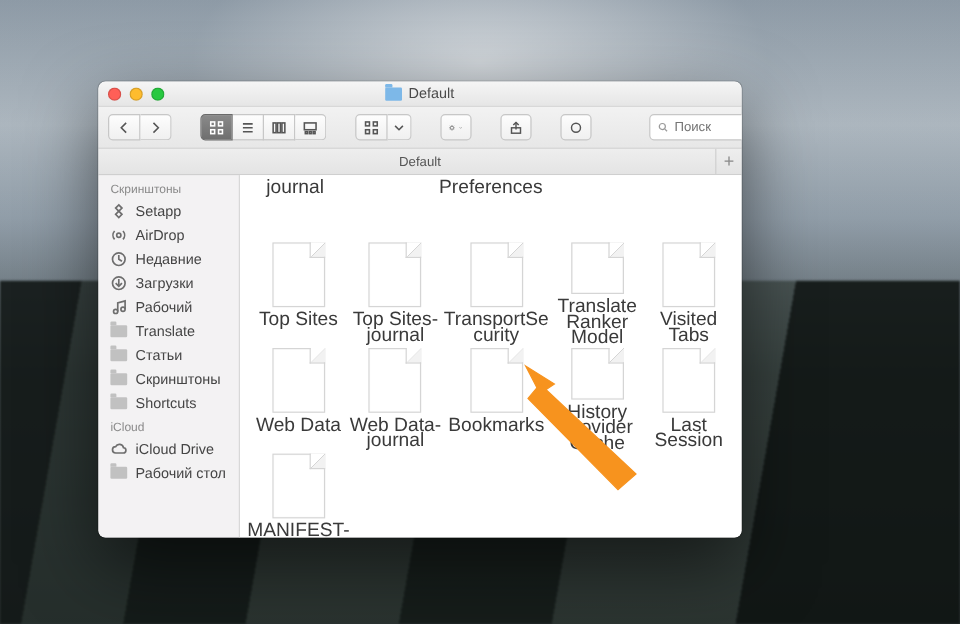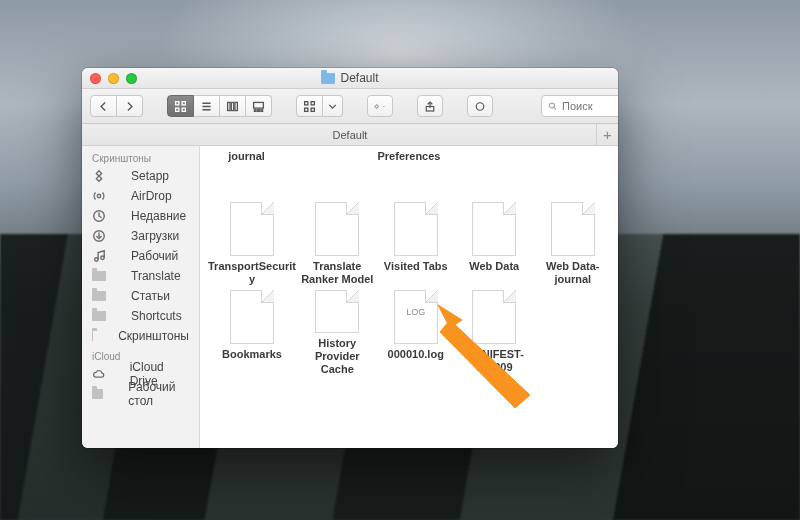--- a/index.html
+++ b/index.html
@@ -96,39 +96,39 @@
     border-left:1px solid #cfcfcf; color:#8a8a8a; font-size:15px;
   }
 
   
   .body { flex:1; display:flex; min-height:0;}
   .sidebar{
     width:118px; background:#f3f2f3; border-right:1px solid #d8d8d8;
     overflow:hidden; padding-top:2px;
   }
   .side-head{font-size:10px;color:#8a8a8a;padding:5px 10px 2px;}
-  .side-item{display:flex;align-items:center;gap:25px;padding:2px 10px;font-size:12px;color:#454545;height:20px;}
+  .side-item{display:flex;align-items:center;gap:7px;padding:2px 10px;font-size:12px;color:#454545;height:20px;}
   .side-item svg{width:14px;height:14px;stroke:#6e6e6e;fill:none;stroke-width:1.6;}
   .side-item .folder-ico{width:14px;height:10px;background:#9a9a9a;border-radius:1px;position:relative;opacity:.55;}
   .side-item .folder-ico::before{content:"";position:absolute;top:-3px;left:0;width:5px;height:3px;background:#9a9a9a;border-radius:1px 1px 0 0;}
 
   .content{flex:1;overflow:hidden;background:#fff;position:relative;}
   .grid{display:grid;grid-template-columns:repeat(5,1fr);padding:4px 6px 12px;gap:0;}
   .item{display:flex;flex-direction:column;align-items:center;height:88px;justify-content:flex-start;padding-top:2px;}
   .file-ico{
     width:44px;height:54px;background:#fff;border:1px solid #d5d5d5;position:relative;
     box-shadow:inset 0 0 0 0.5px rgba(0,0,0,0.02);
   }
   .file-ico::after{ 
     content:"";position:absolute;top:-1px;right:-1px;width:12px;height:12px;
     background:linear-gradient(135deg,#fff 0 49%, #d5d5d5 50% 52%, #f2f2f2 53% 100%);
     border-left:1px solid #d5d5d5;border-bottom:1px solid #d5d5d5;
   }
   .file-ico .badge{position:absolute;left:0;right:0;top:30%;text-align:center;font-size:9px;color:#8c8c8c;}
-  .item .label{font-size:11px;color:#3a3a3a;text-align:center;line-height:13px;max-width:92px;margin-top:4px;word-wrap:break-word;font-weight:bold;}
+  .item .label{font-size:16px;color:#3a3a3a;text-align:center;line-height:13px;max-width:92px;margin-top:4px;word-wrap:break-word;}
   .row0 .item{height:34px;padding-top:0;}
   .row0 .item .label{margin-top:0;}
 
   
   .arrow{
     position:absolute;
     left:420px; top:300px;
     width:120px; height:120px;
     pointer-events:none;
   }
@@ -308,25 +308,25 @@
       <div class="side-item">
         <span class="folder-ico"></span>
         <span>Translate</span>
       </div>
       <div class="side-item">
         <span class="folder-ico"></span>
         <span>Статьи</span>
       </div>
       <div class="side-item">
         <span class="folder-ico"></span>
+        <span>Скринштоны</span>
+      </div>
+      <div class="side-item">
+        <span class="folder-ico"></span>
         <span>Shortcuts</span>
-      </div>
-      <div class="side-item">
-        <span class="folder-ico"></span>
-        <span>Скринштоны</span>
       </div>
 
       <div class="side-head">iCloud</div>
       <div class="side-item">
         <svg viewBox="0 0 16 16">
             <path d="M5 12a3 3 0 0 1 0-6 4 4 0 0 1 7.5 1A2.5 2.5 0 0 1 12 12z"></path>
           </svg>
         <span>iCloud Drive</span>
       </div>
       <div class="side-item">
@@ -343,20 +343,28 @@
           <div class="item"></div>
           <div class="item">
             <div class="label">Preferences</div>
           </div>
           <div class="item"></div>
           <div class="item"></div>
         </div>
       <div class="grid" id="grid">
           <div class="item">
             <div class="file-ico"></div>
+            <div class="label">Top Sites</div>
+          </div>
+          <div class="item">
+            <div class="file-ico"></div>
+            <div class="label">Top Sites-journal</div>
+          </div>
+          <div class="item">
+            <div class="file-ico"></div>
             <div class="label">TransportSecurity</div>
           </div>
           <div class="item">
             <div class="file-ico"></div>
             <div class="label">Translate Ranker Model</div>
           </div>
           <div class="item">
             <div class="file-ico"></div>
             <div class="label">Visited Tabs</div>
           </div>
@@ -370,24 +378,22 @@
           </div>
           <div class="item">
             <div class="file-ico"></div>
             <div class="label">Bookmarks</div>
           </div>
           <div class="item">
             <div class="file-ico"></div>
             <div class="label">History Provider Cache</div>
           </div>
           <div class="item">
-            <div class="file-ico">
-              <div class="badge">LOG</div>
-            </div>
-            <div class="label">000010.log</div>
+            <div class="file-ico"></div>
+            <div class="label">Last Session</div>
           </div>
           <div class="item">
             <div class="file-ico"></div>
             <div class="label">MANIFEST-000009</div>
           </div>
         </div>
     </div>
   </div>
 </div>
 

